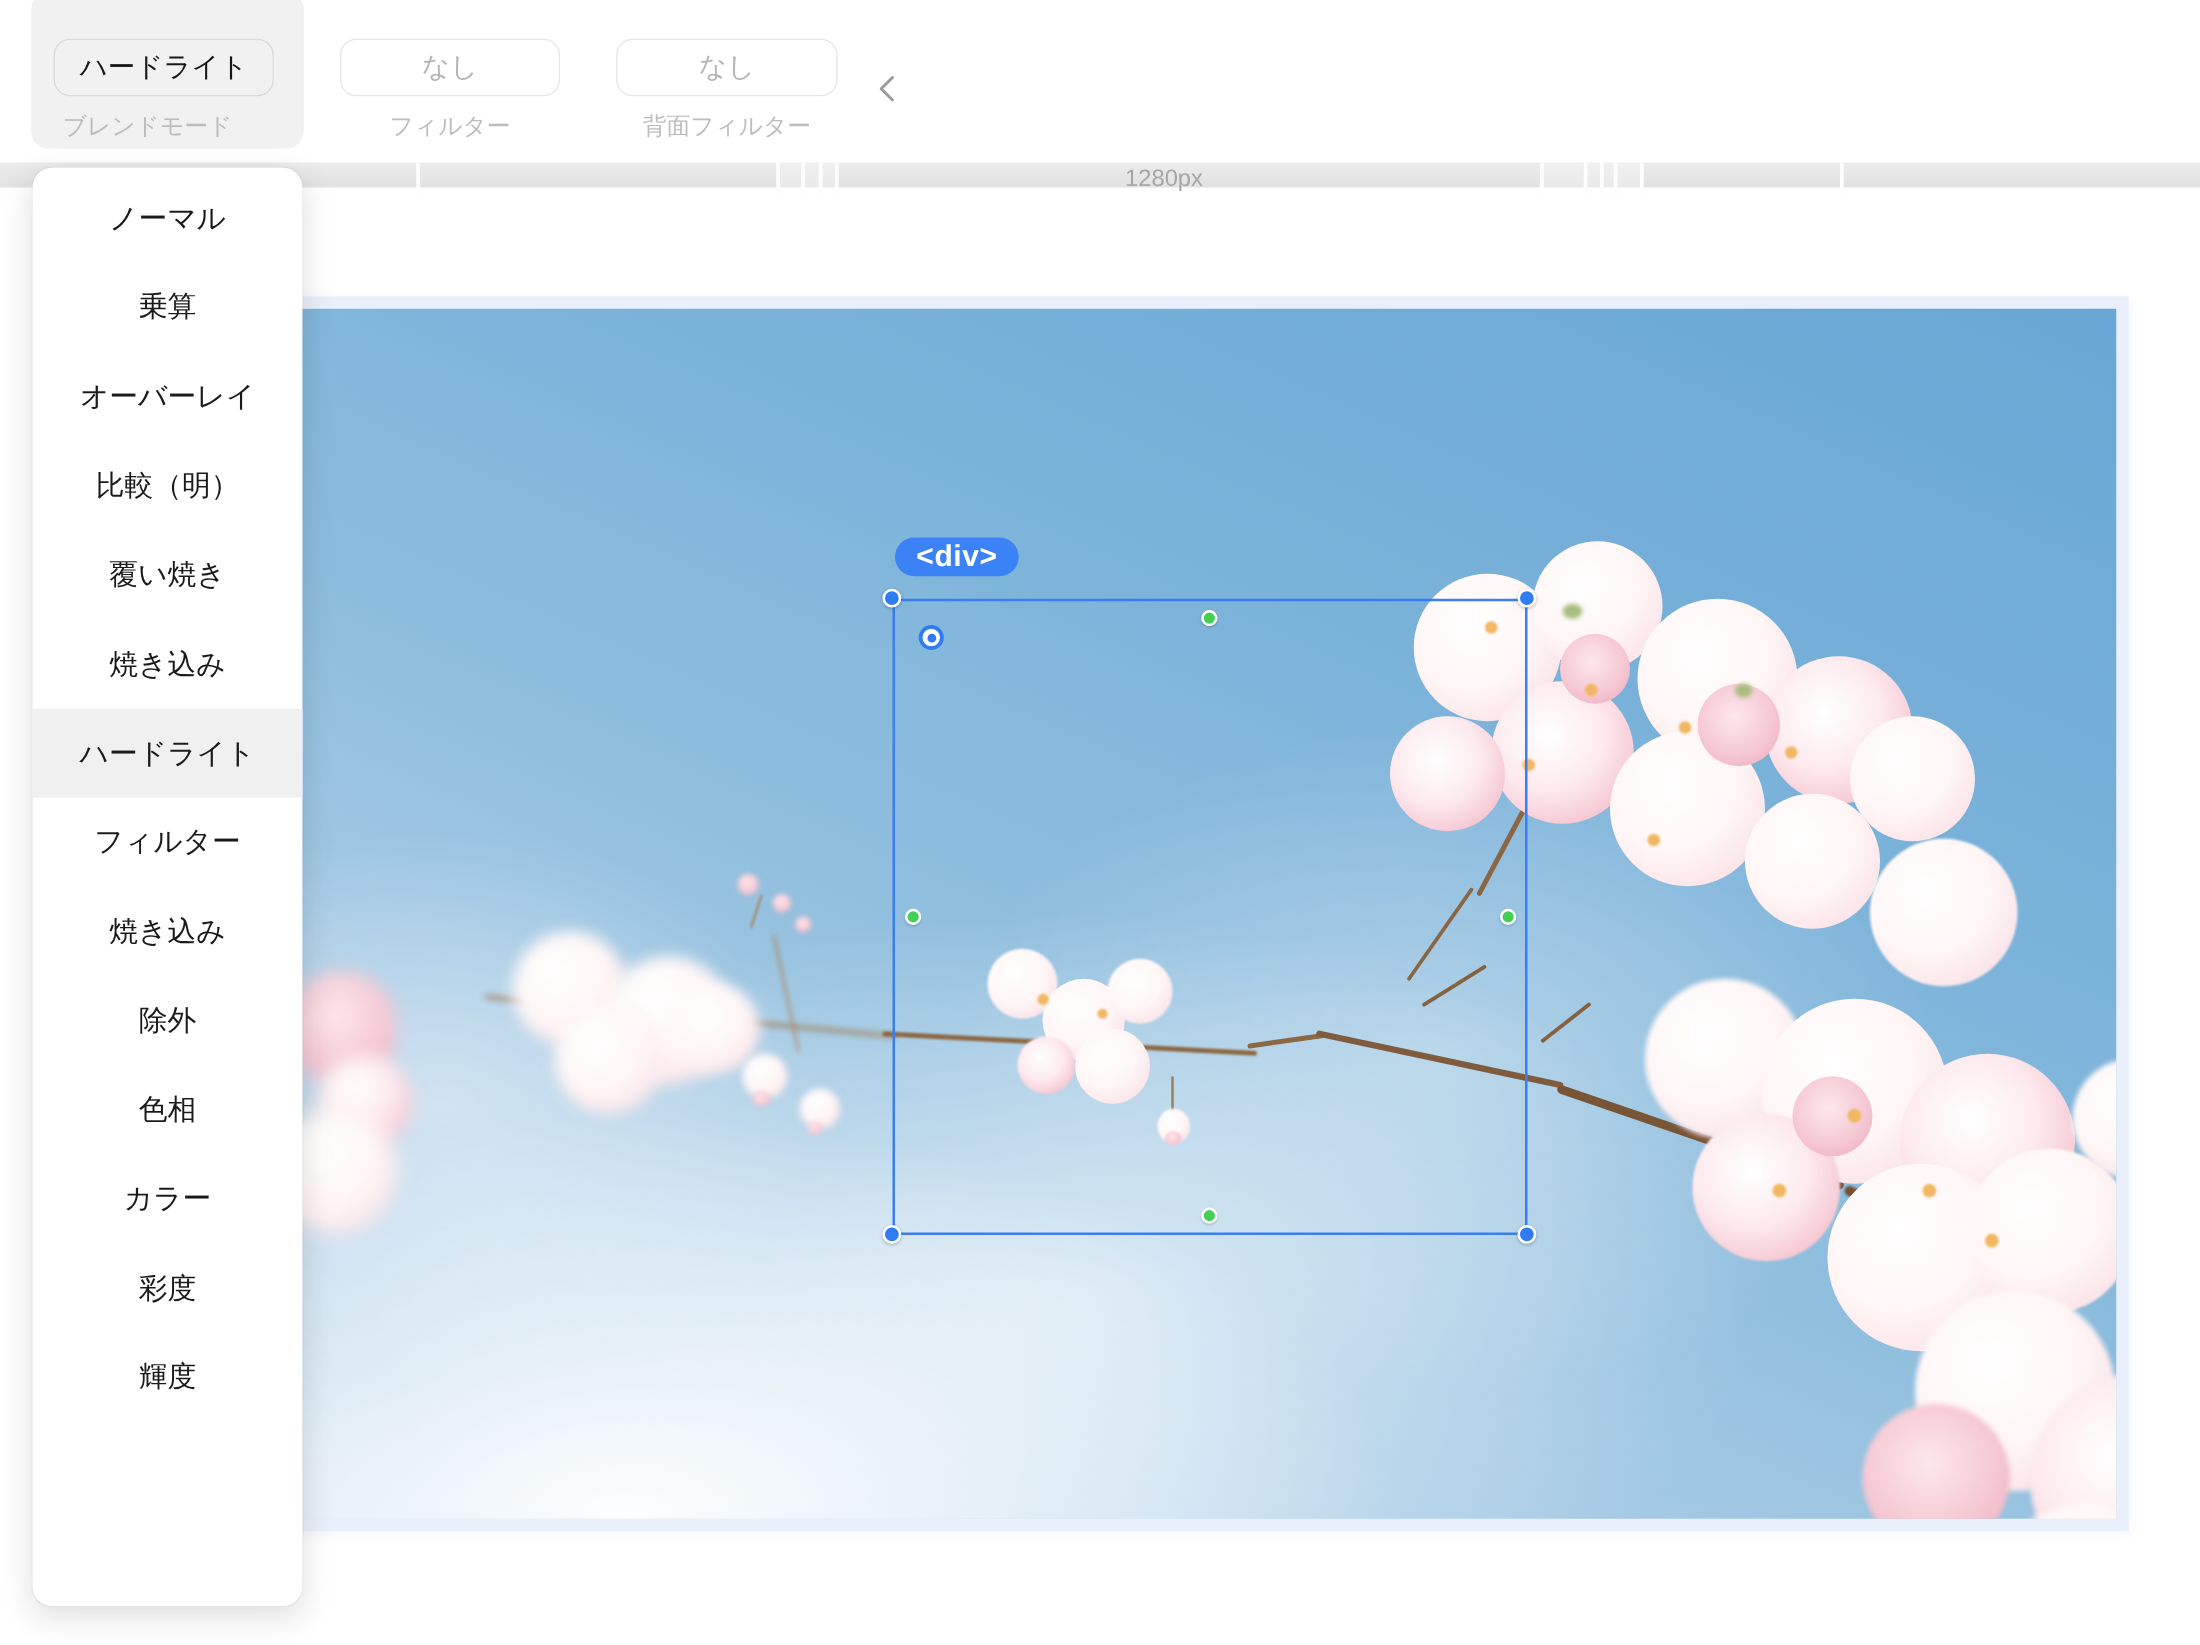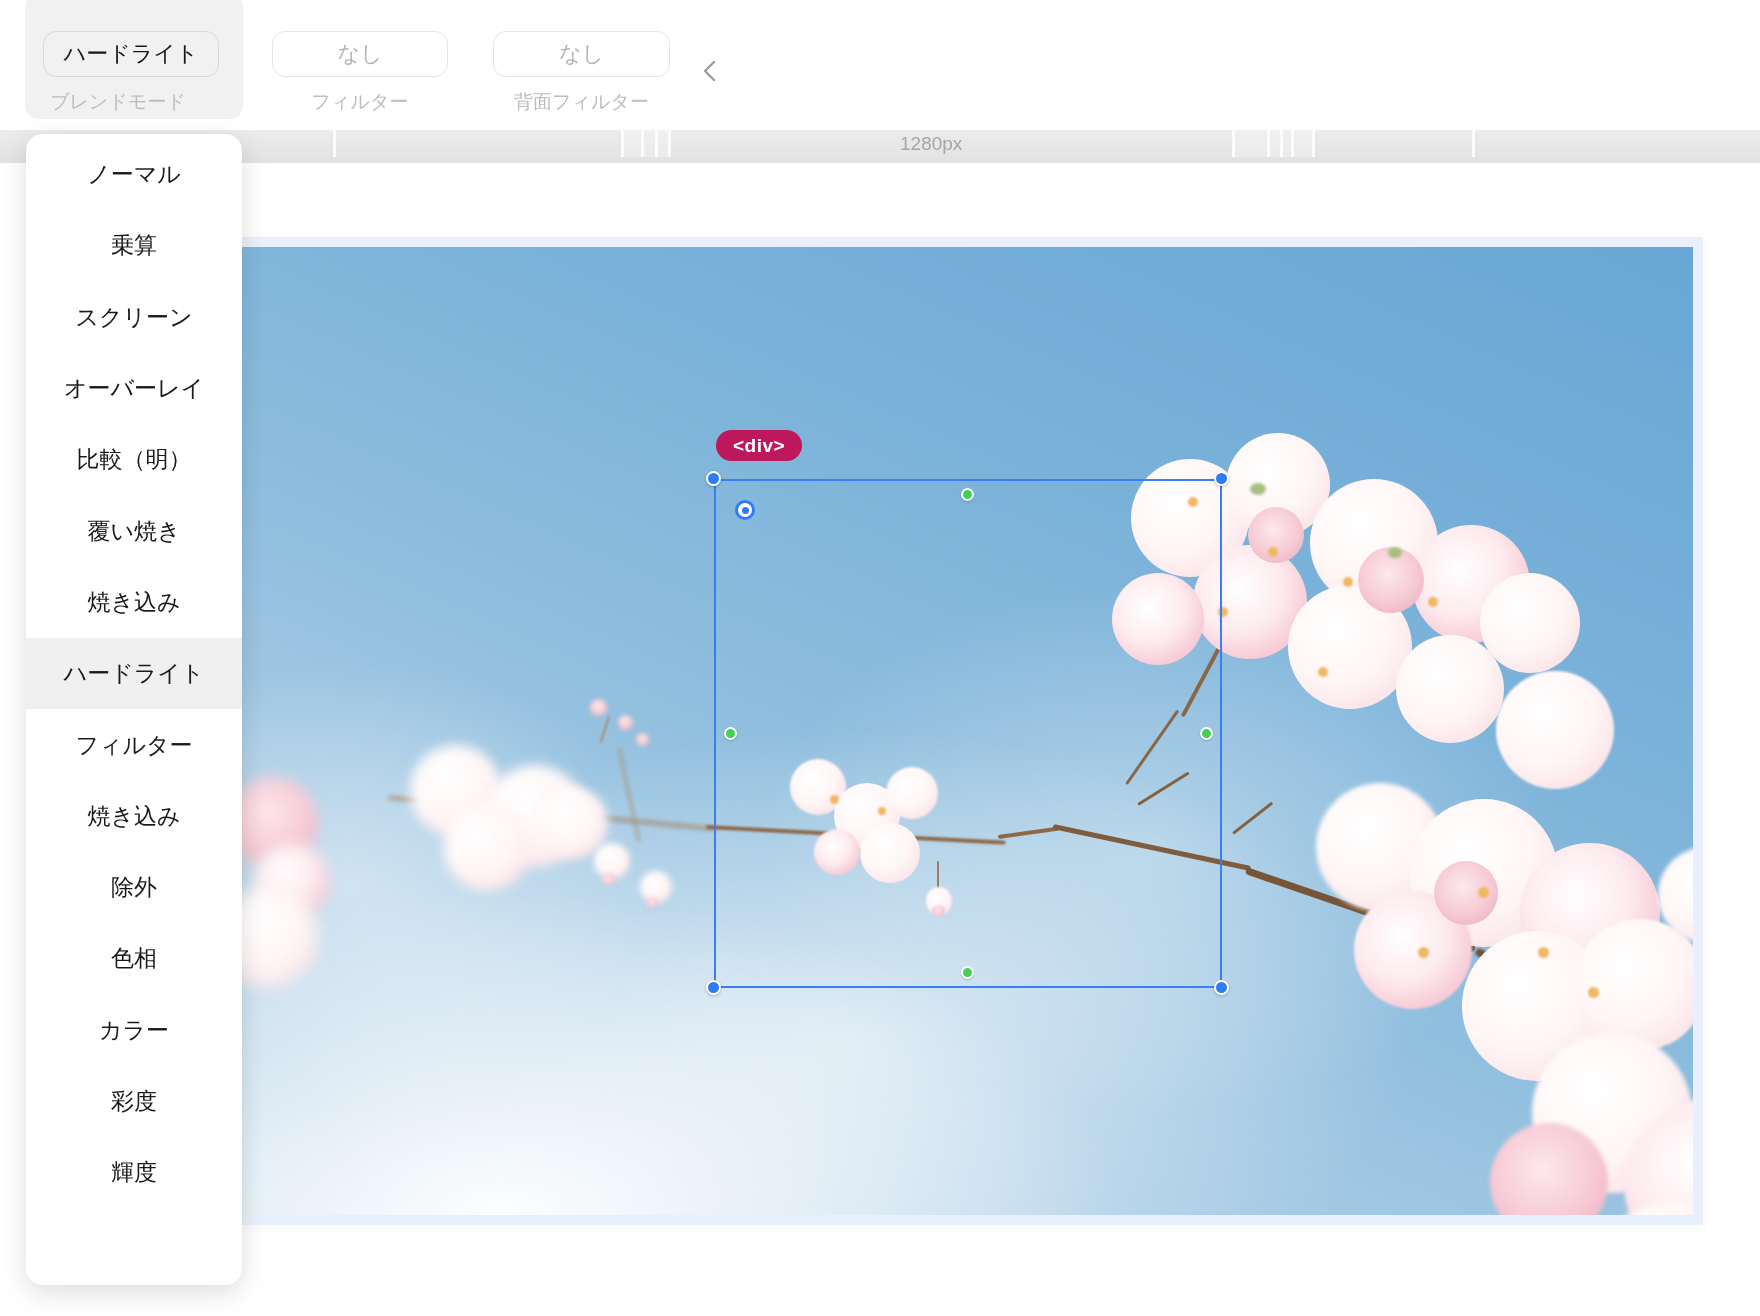--- a/index.html
+++ b/index.html
@@ -9,21 +9,21 @@
   .tb-group-bg{position:absolute;left:25px;top:-6px;width:218px;height:125px;
                background:#f1f1f1;border-radius:14px;}
   .tb-btn{position:absolute;top:31px;height:46px;border-radius:13px;box-sizing:border-box;
           display:flex;align-items:center;justify-content:center;font-size:22px;}
   .tb-btn.active{left:43px;width:176px;border:1.5px solid #d9d9d9;color:#171717;background:transparent;}
   .tb-btn.empty{border:1.5px solid #e6e6e6;background:#fff;color:#b4b4b4;}
   .tb-label{position:absolute;top:90px;height:24px;line-height:24px;text-align:center;
             font-size:19px;color:#bcbcbc;}
   .collapse{position:absolute;left:700px;top:56px;width:20px;height:30px;cursor:pointer;}
   
-  .ruler{position:absolute;left:0;top:130px;width:1760px;height:33px;
+  .ruler{position:absolute;left:0;top:130px;width:1760px;height:20px;
          background:linear-gradient(#ececec,#e2e2e2);}
   .tick{position:absolute;top:0;width:3px;height:27px;background:#fdfdfd;}
   .seg{position:absolute;top:0;height:27px;background:rgba(255,255,255,.25);}
   .ruler-label{position:absolute;left:900px;top:0;height:27px;line-height:27px;
                font-size:19px;color:#a6a6a6;}
   
   .page-card{position:absolute;left:228px;top:237px;width:1475px;height:988px;
              background:#eaf0fb;box-shadow:0 2px 10px rgba(50,70,110,.05);}
   .hero{position:absolute;left:238px;top:247px;width:1455px;height:968px;overflow:hidden;
         background:
@@ -44,21 +44,21 @@
             border:2px solid #3b7ef2;}
   .h-c{position:absolute;width:11px;height:11px;background:#2e7bf2;border:2.5px solid #fff;
        border-radius:50%;box-shadow:0 1px 3px rgba(0,0,0,.25);}
   .h-g{position:absolute;width:9px;height:9px;background:#46cf55;border:2px solid #fff;
        border-radius:50%;box-shadow:0 1px 2px rgba(0,0,0,.2);}
   .anchor{position:absolute;left:735px;top:500px;width:14px;height:14px;background:#fff;
           border:3px solid #2e7bf2;border-radius:50%;}
   .anchor::after{content:"";position:absolute;left:3.5px;top:3.5px;width:7px;height:7px;
                  background:#2e7bf2;border-radius:50%;}
   .tag-badge{position:absolute;left:716px;top:430px;height:31px;padding:0 17px;border-radius:16px;
-             background:#be185d;color:#fff;font-size:19px;font-weight:bold;letter-spacing:.5px;
+             background:#3b82f6;color:#fff;font-size:24px;font-weight:bold;letter-spacing:.5px;
              display:flex;align-items:center;justify-content:center;}
   
   .menu{position:absolute;left:26px;top:134px;width:216px;height:1151px;background:#fff;
         border-radius:16px;box-shadow:0 8px 26px rgba(0,0,0,.13),0 0 1px rgba(0,0,0,.08);
         padding:5px 0;box-sizing:border-box;display:flex;flex-direction:column;z-index:30;}
   .menu-item{flex:none;height:71.3px;display:flex;align-items:center;justify-content:center;
              font-size:23px;font-weight:500;color:#1a1a1a;cursor:pointer;}
   .menu-item.selected{background:#f0f0f0;}
 </style>
 </head>
@@ -187,21 +187,20 @@
   <div class="tb-label" style="left:493px;width:177px">背面フィルター</div>
   <div class="collapse">
     <svg width="20" height="30" viewBox="0 0 20 30">
       <polyline points="14,6 5,15 14,24" fill="none" stroke="#9c9c9c" stroke-width="2.4" stroke-linecap="round" stroke-linejoin="round"></polyline>
     </svg>
   </div>
 
   <div class="menu">
     <div class="menu-item">ノーマル</div>
     <div class="menu-item">乗算</div>
-    <div class="menu-item">スクリーン</div>
     <div class="menu-item">オーバーレイ</div>
     <div class="menu-item">比較（明）</div>
     <div class="menu-item">覆い焼き</div>
     <div class="menu-item">焼き込み</div>
     <div class="menu-item selected">ハードライト</div>
     <div class="menu-item">フィルター</div>
     <div class="menu-item">焼き込み</div>
     <div class="menu-item">除外</div>
     <div class="menu-item">色相</div>
     <div class="menu-item">カラー</div>

